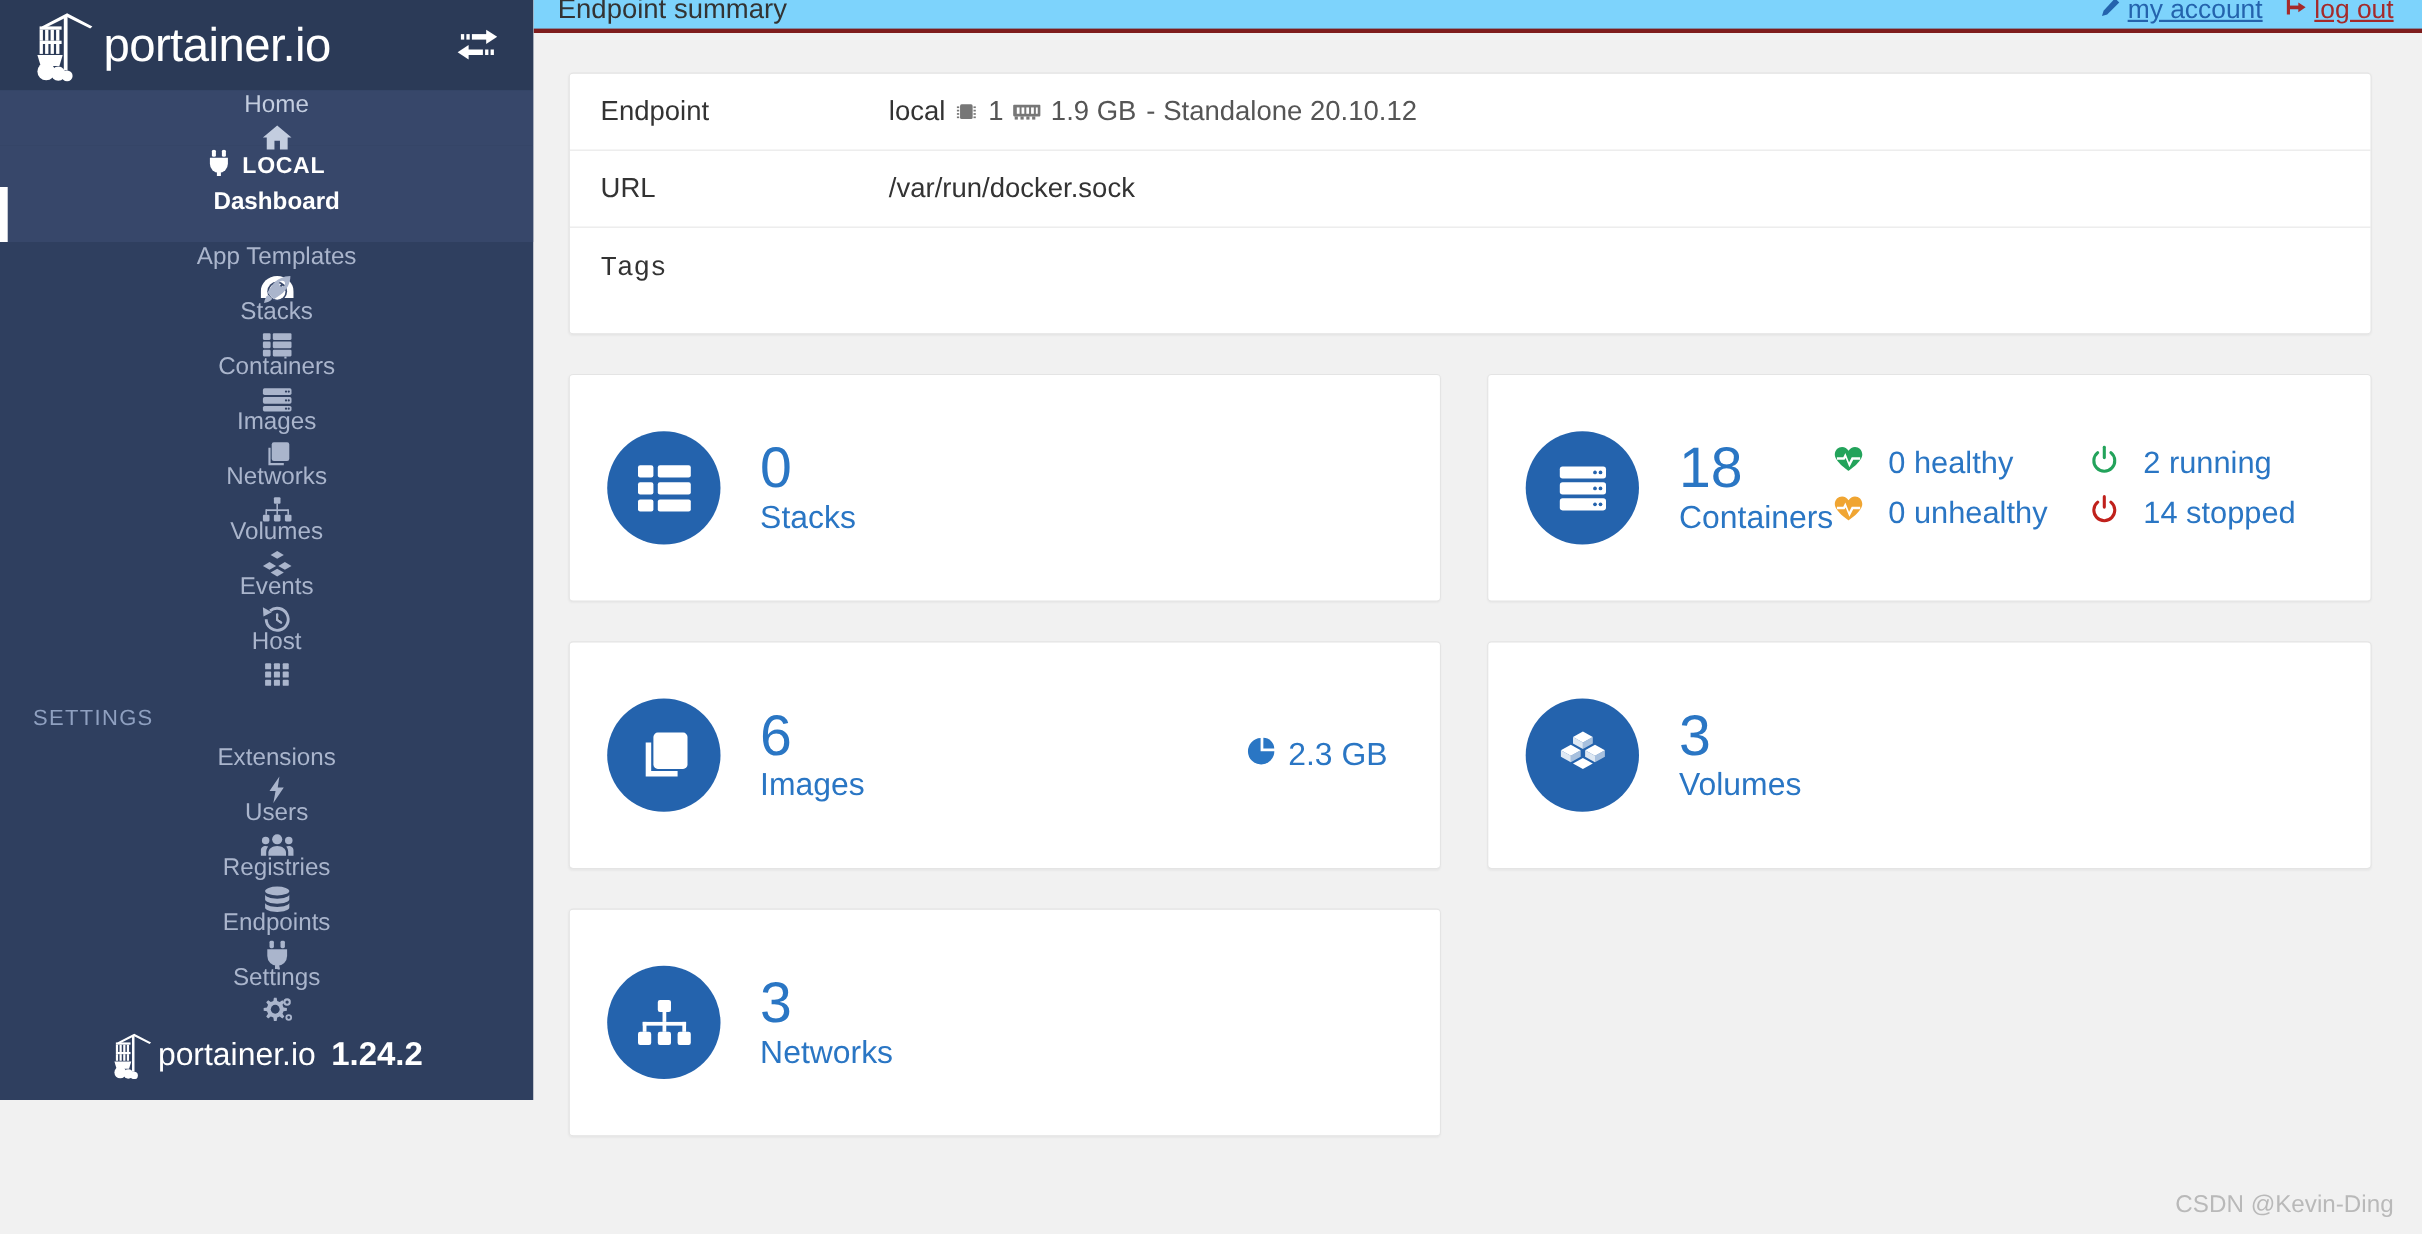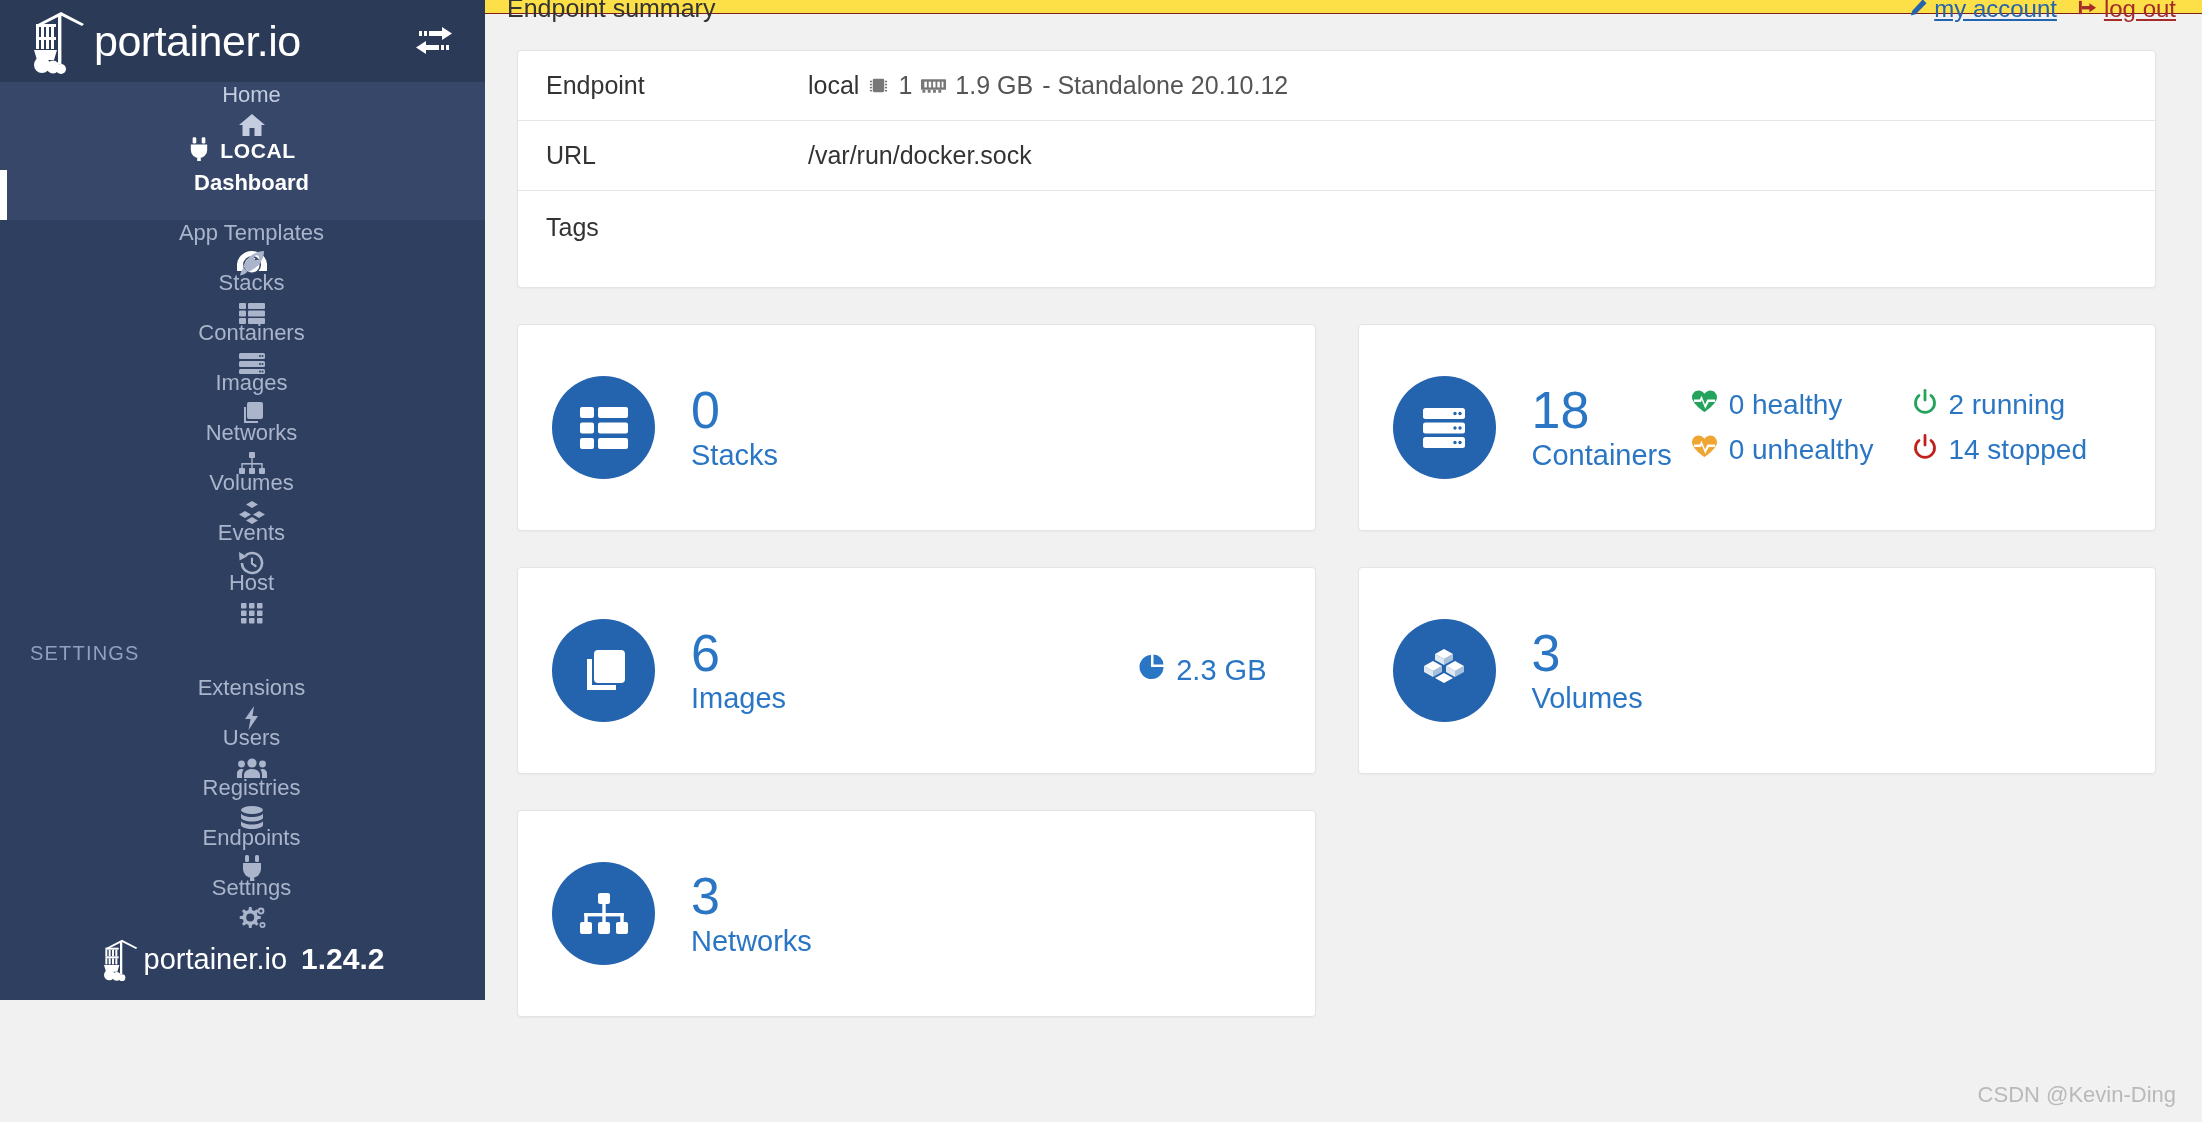--- a/index.html
+++ b/index.html
@@ -77,22 +77,22 @@
   .footer-logo .logo-mark { width:42px; height:44px; flex:0 0 42px; }
   .footer-logo-text { color:#ffffff; font-size:29px; font-weight:400; }
   .footer-version { color:#ffffff; font-size:30px; font-weight:700; }
 
   
   .main {
     flex:1; height:1122px; background:#f1f1f1;
     position:relative; overflow:hidden;
   }
   .topbar {
-    height:14px; background:#fde047;
-    border-bottom:1px solid #7f1d1d;
+    height:30px; background:#7dd3fc;
+    border-bottom:4px solid #7f1d1d;
     display:flex; align-items:flex-end; position:relative;
     padding:0 28px 0 22px;
   }
   .breadcrumb {
     font-size:25px; color:#333333;
     position:absolute; left:22px; top:-6px;
     white-space:nowrap;
   }
   .topbar-right {
     position:absolute; right:26px; top:-5px;
@@ -119,21 +119,21 @@
     padding:0 28px;
     gap:17px;
   }
   .panel-head .title { color:#777777; font-size:29px; }
   .panel-row {
     display:flex; align-items:center;
     min-height:70px;
     border-bottom:1px solid #e6e6e6;
     padding:0 28px;
   }
-  .panel-row:last-child { border-bottom:none; min-height:96px; align-items:flex-start; padding-top:22px; }
+  .panel-row:last-child { border-bottom:none; min-height:96px; align-items:flex-start; padding-top:22px;font-family:Liberation Mono, monospace; }
   .panel-row .key { width:262px; flex:0 0 262px; color:#333333; font-size:25px; }
   .panel-row .val { color:#333333; font-size:25px; display:flex; align-items:center; gap:9px; flex-wrap:wrap; }
   .val .muted { color:#555555; }
   .val .ico { display:inline-flex; align-items:center; }
 
   
   .cards { display:flex; gap:42px; }
   .col { flex:1; display:flex; flex-direction:column; gap:36px; }
   .card {
     background:#ffffff;
@@ -161,21 +161,21 @@
     font-size:29px; color:#2a76c4; gap:11px;
     padding-right:14px;
   }
   .status-grid {
     margin-left:auto;
     display:grid; grid-template-columns:auto auto;
     column-gap:40px; row-gap:12px;
     padding-right:34px;
     align-self:center;
   }
-  .status-item { display:flex; align-items:center; gap:11px; font-size:28px; color:#2a76c4; white-space:nowrap; }
+  .status-item { display:flex; align-items:center; gap:23px; font-size:28px; color:#2a76c4; white-space:nowrap; }
 
   .watermark {
     position:absolute; right:26px; bottom:14px;
     color:#b9b9b9; font-size:22px;
   }
 </style>
 </head>
 <body>
 
 <div class="app">

